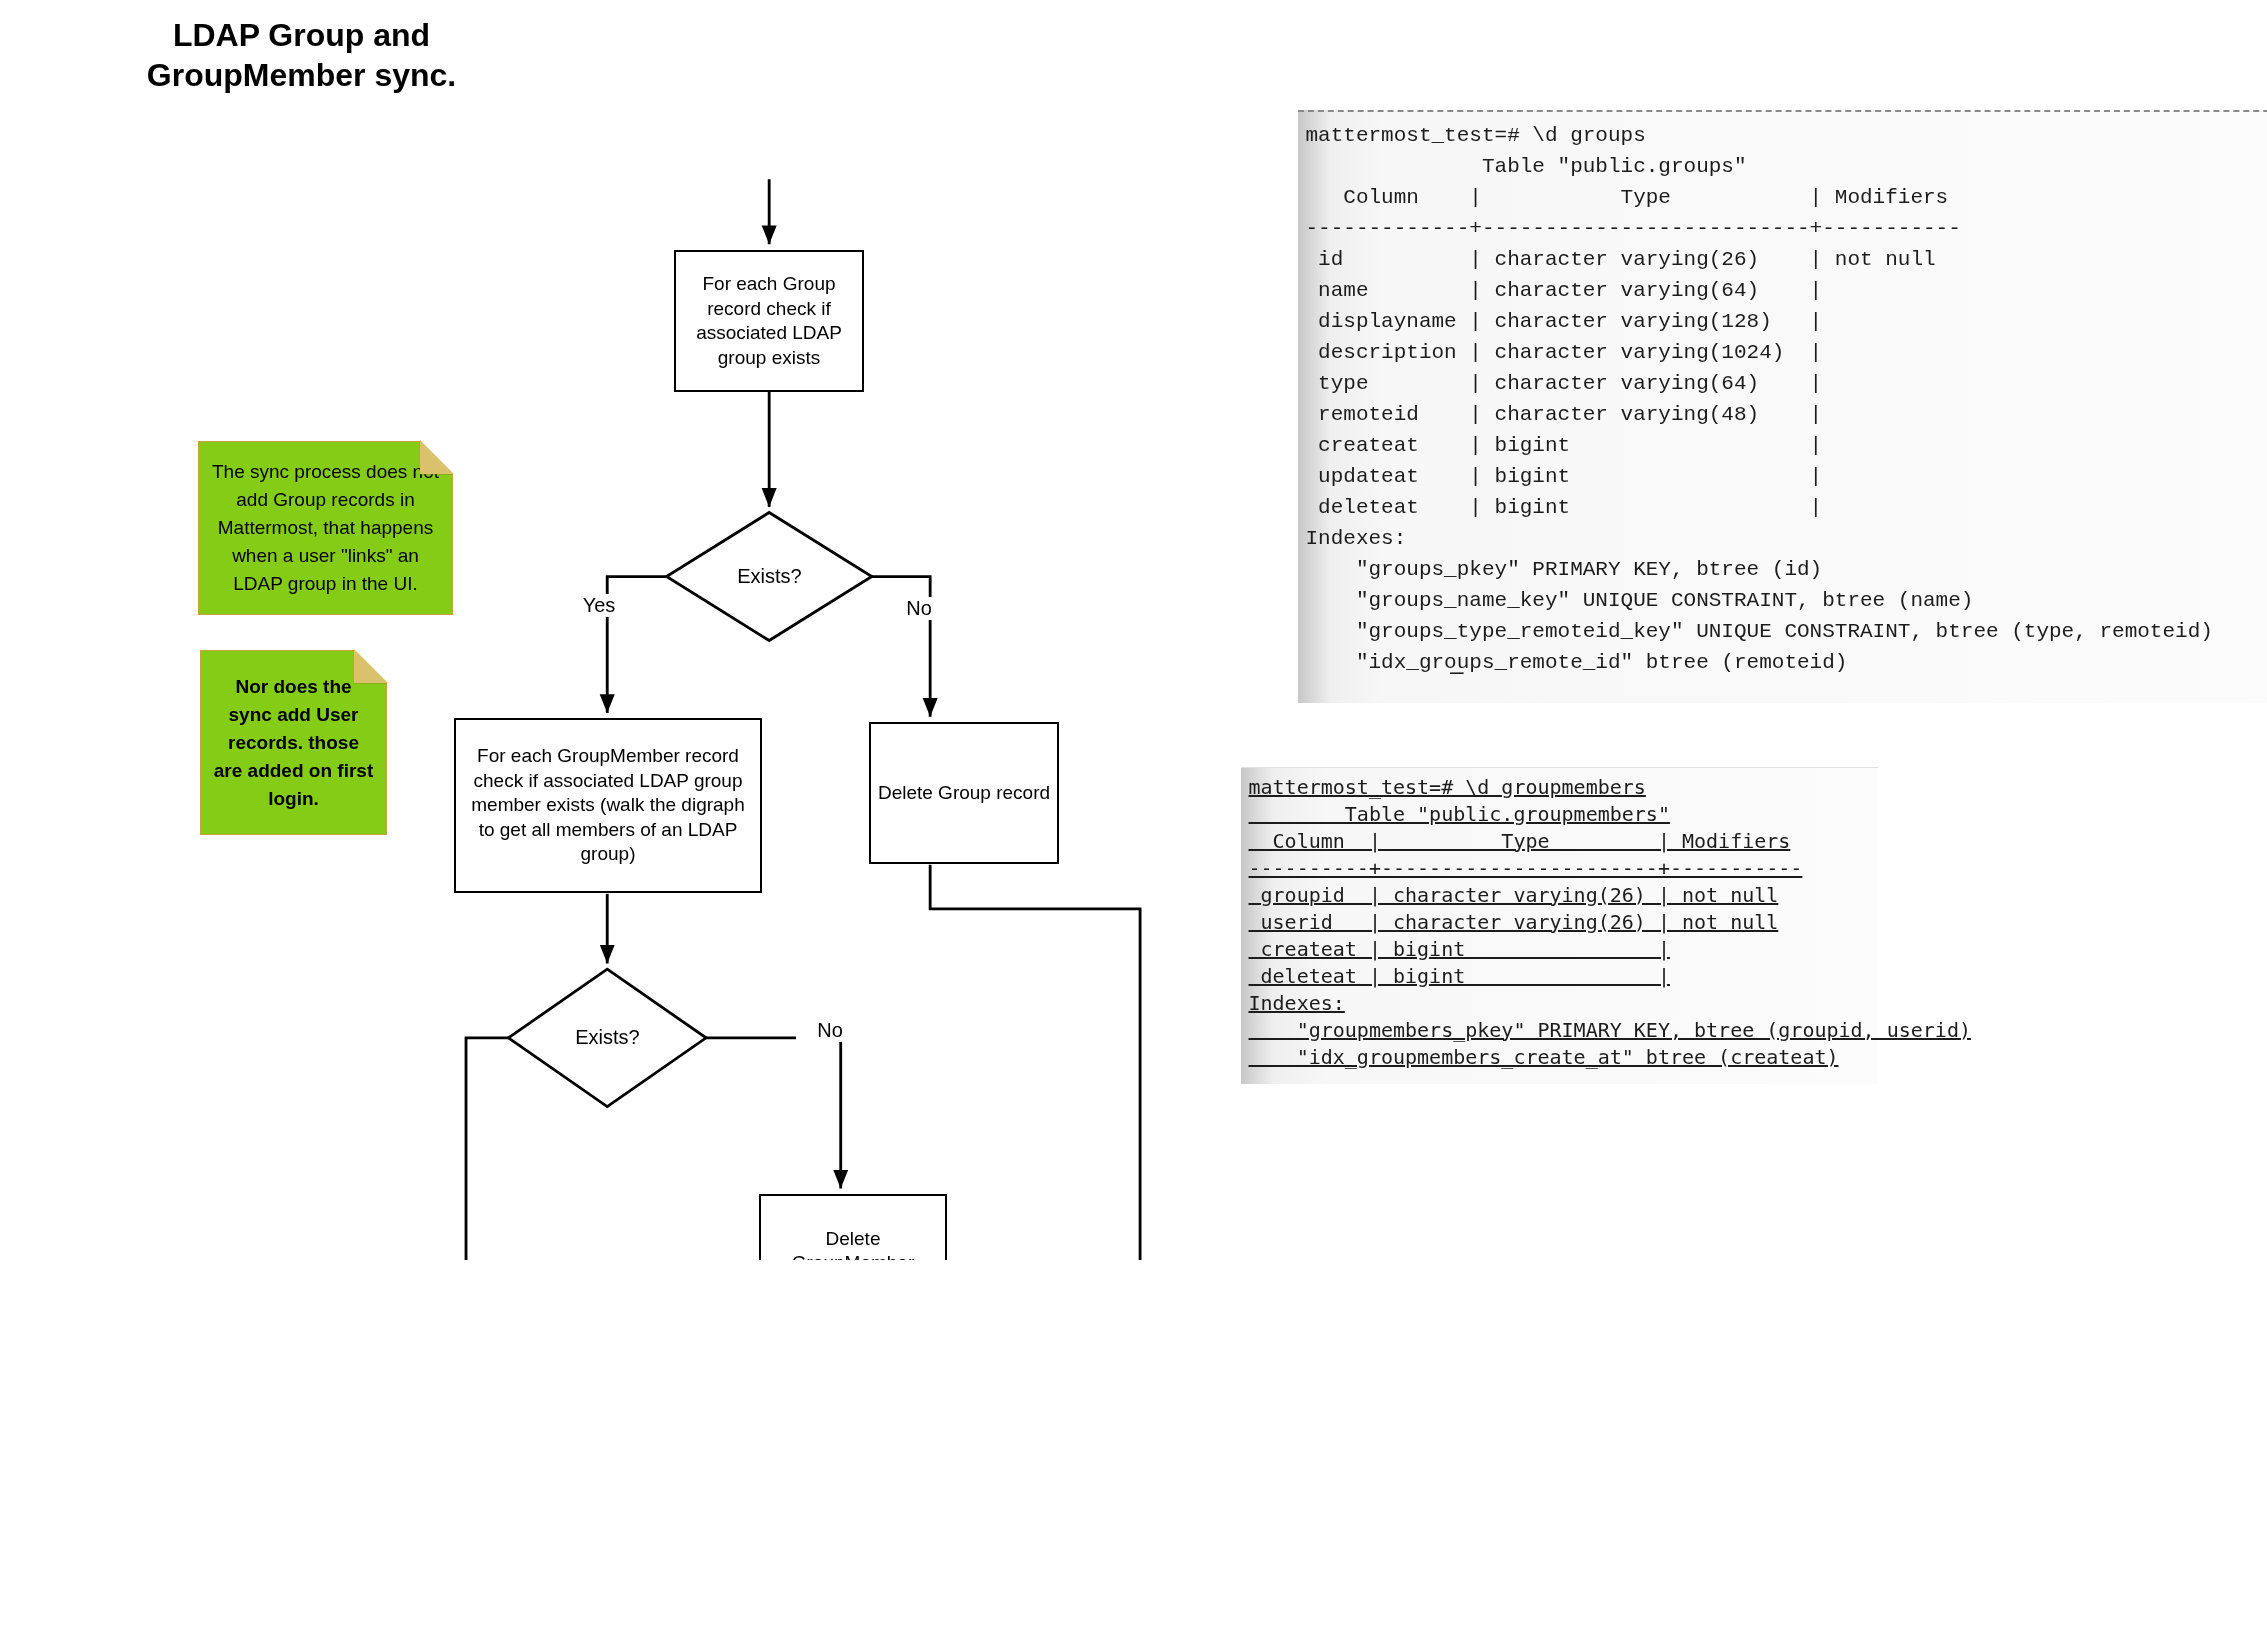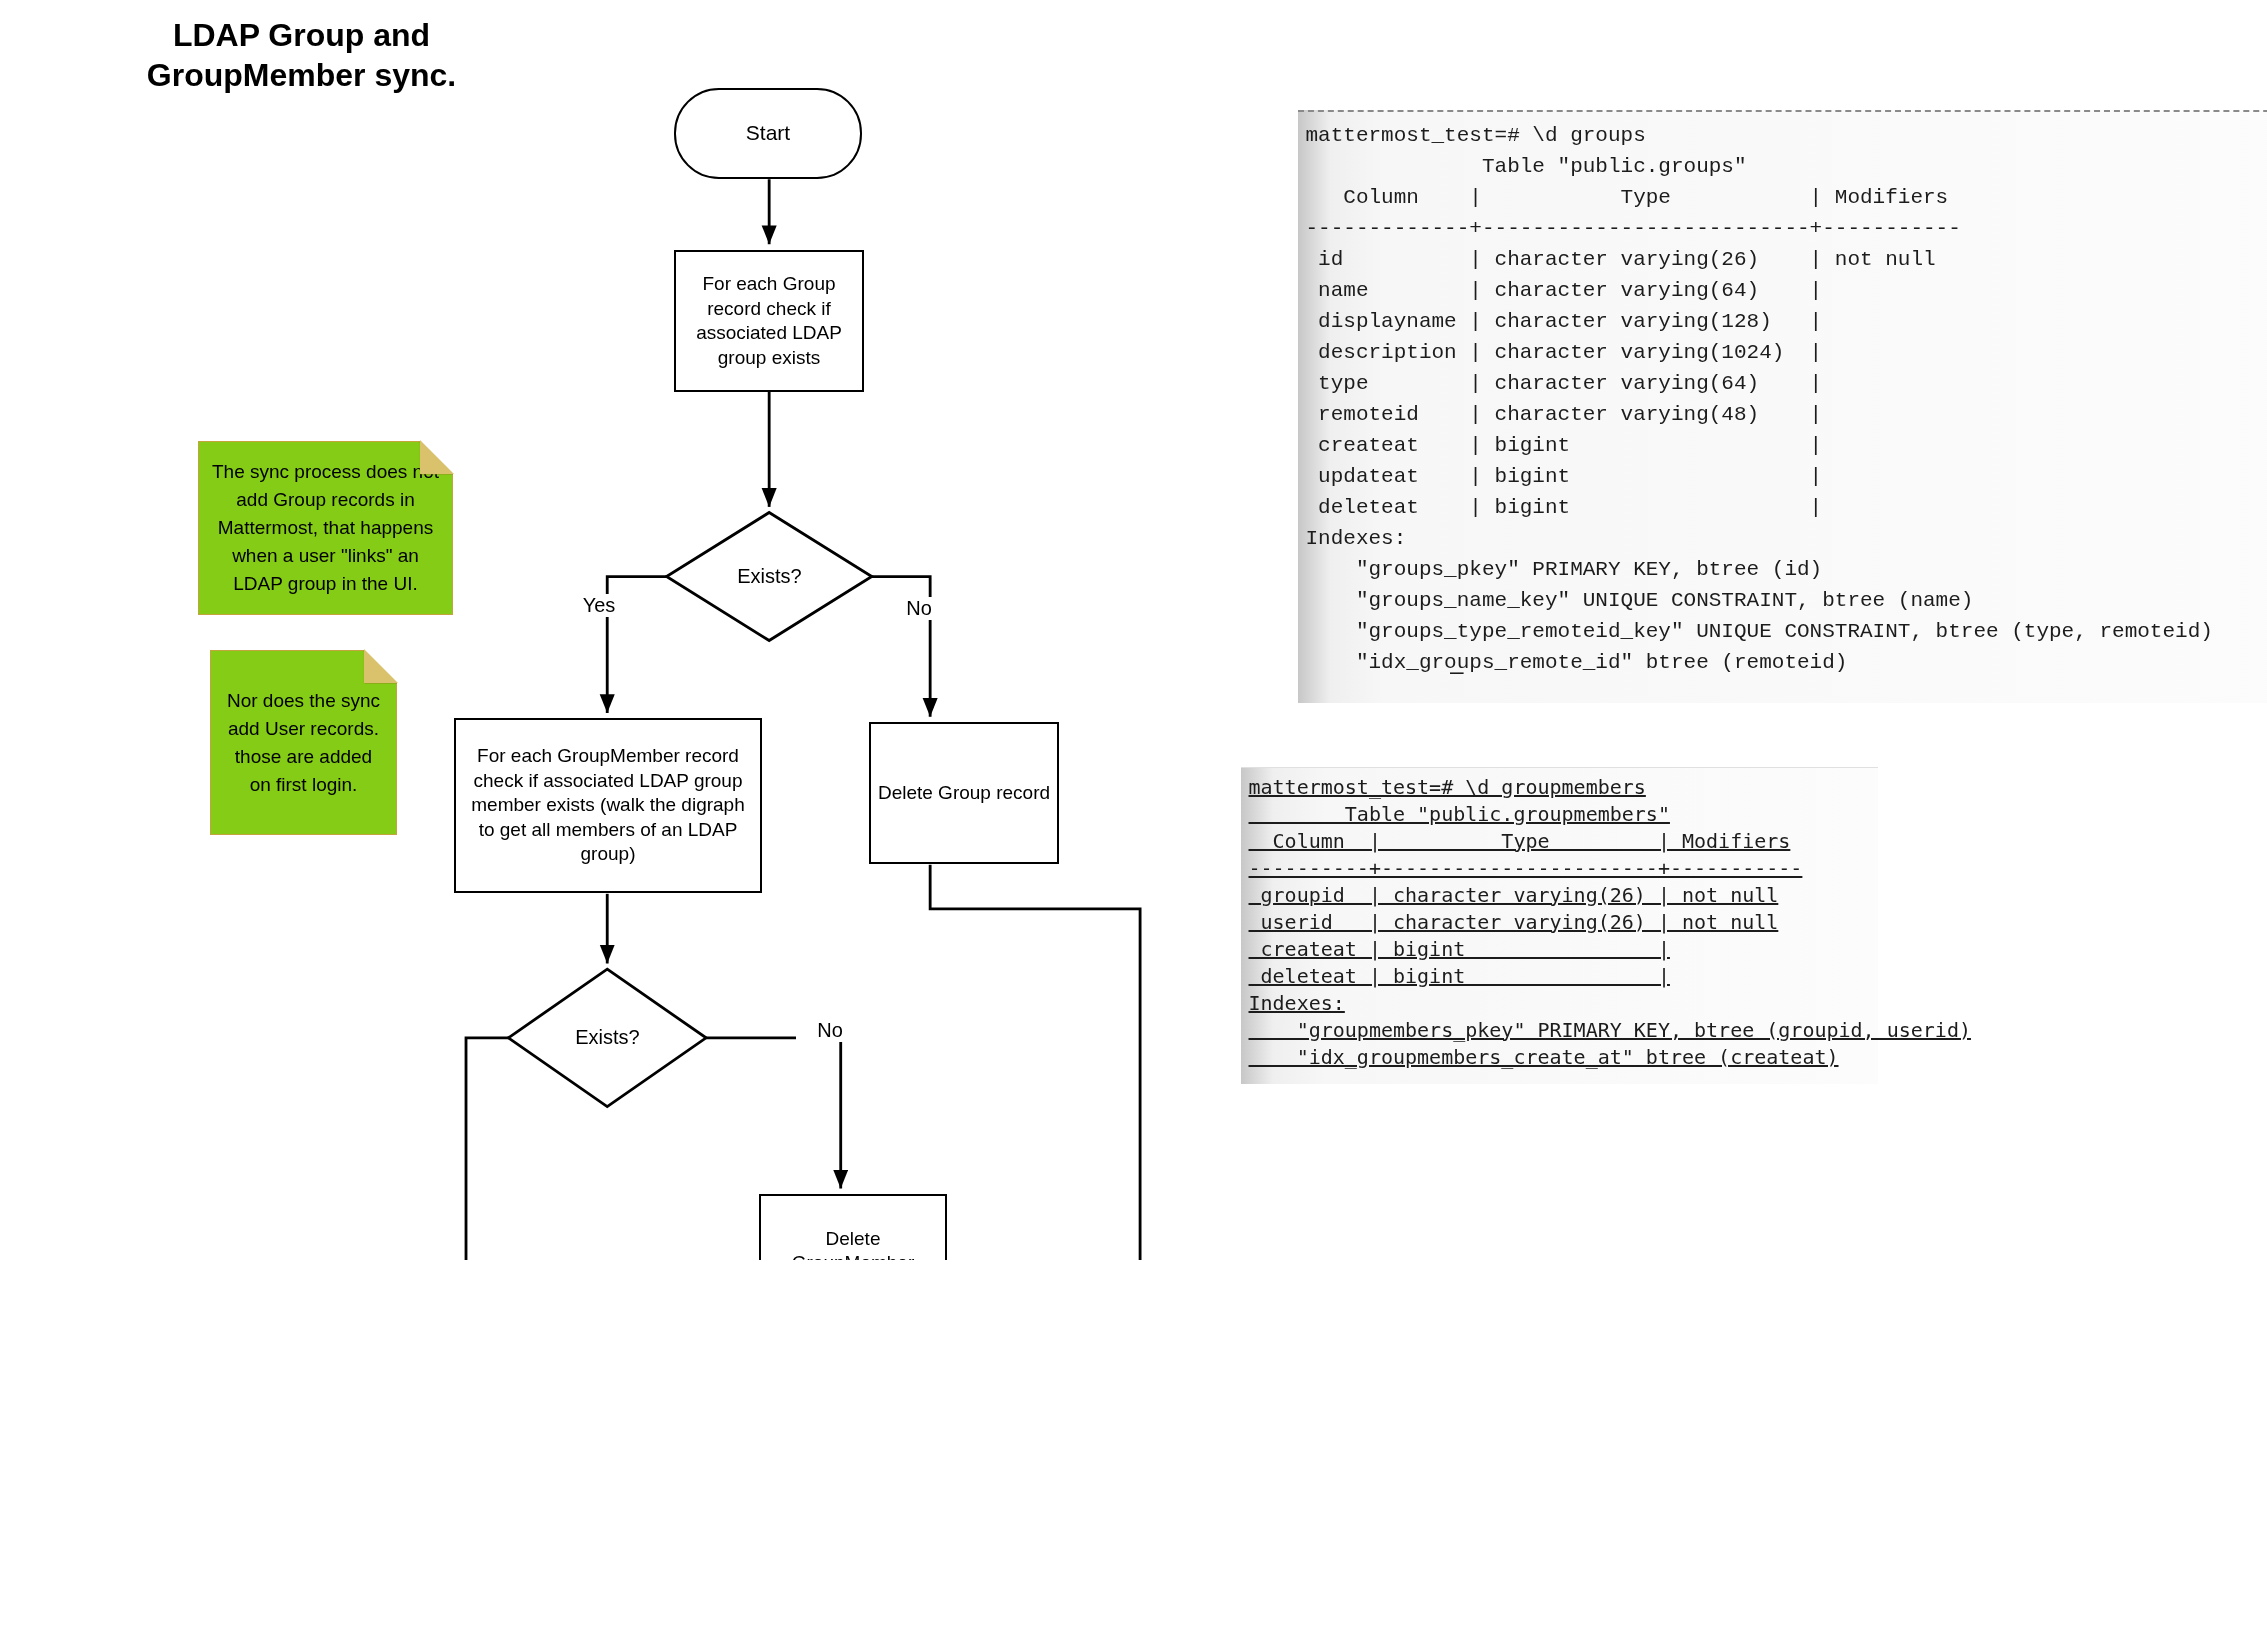--- a/index.html
+++ b/index.html
@@ -50,21 +50,20 @@
     </g>
     <g fill="#fff" stroke="#000" stroke-width="3">
       <polygon points="817,544 926,612 817,680 708,612"></polygon>
       <polygon points="645,1029 750,1102 645,1175 540,1102"></polygon>
     </g>
   </svg>
 
   <div class="abs title" style="left:132px;top:15px;width:339px;">LDAP Group and
 GroupMember sync.</div>
 
-  <div class="abs node rounded" style="left:674px;top:88px;width:188px;height:91px;">Start</div>
 
   <div class="abs node" style="left:674px;top:250px;width:190px;height:142px;">For each Group record check if associated LDAP group exists</div>
 
   <div class="abs dlabel" style="left:694px;top:563px;width:151px;height:26px;">Exists?</div>
 
   <div class="abs elabel" style="left:565px;top:594px;width:68px;">Yes</div>
   <div class="abs elabel" style="left:885px;top:597px;width:68px;">No</div>
 
   <div class="abs node" style="left:454px;top:718px;width:308px;height:175px;">For each GroupMember record check if associated LDAP group member exists (walk the digraph to get all members of an LDAP group)</div>
 
@@ -73,21 +72,21 @@
   <div class="abs dlabel" style="left:532px;top:1024px;width:151px;height:26px;">Exists?</div>
 
   <div class="abs elabel" style="left:796px;top:1019px;width:68px;">No</div>
   <div class="abs elabel" style="left:409px;top:1479px;width:68px;">Yes</div>
 
   <div class="abs node" style="left:747px;top:1194px;width:188px;height:139px;margin-left:12px;">Delete GroupMember record</div>
 
   <div class="abs node rounded" style="left:906px;top:1528px;width:182px;height:92px;border-radius:41px;">End</div>
 
   <div class="abs note" style="left:198px;top:441px;width:255px;height:174px;">The sync process does not add Group records in Mattermost, that happens when a user "links" an LDAP group in the UI.</div>
-  <div class="abs note" style="left:210px;top:650px;width:187px;height:185px;">Nor does the sync add User records. those are added on first login.</div>
+  <div class="abs note" style="left:200px;top:650px;width:187px;height:185px;font-weight:bold;">Nor does the sync add User records. those are added on first login.</div>
 
   <pre class="abs terminal" id="terminal-groups" style="left:1298px;top:110px;width:1011px;height:593px;font-family:Liberation Mono, monospace;">mattermost_test=# \d groups
               Table "public.groups"
    Column    |           Type           | Modifiers
 -------------+--------------------------+-----------
  id          | character varying(26)    | not null
  name        | character varying(64)    |
  displayname | character varying(128)   |
  description | character varying(1024)  |
  type        | character varying(64)    |

